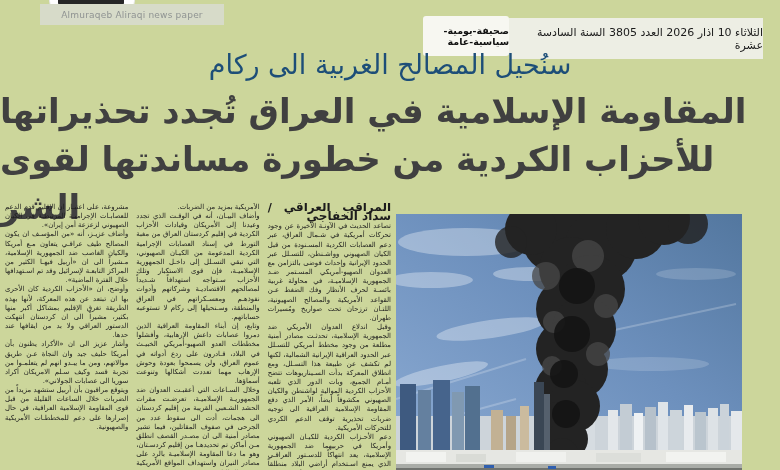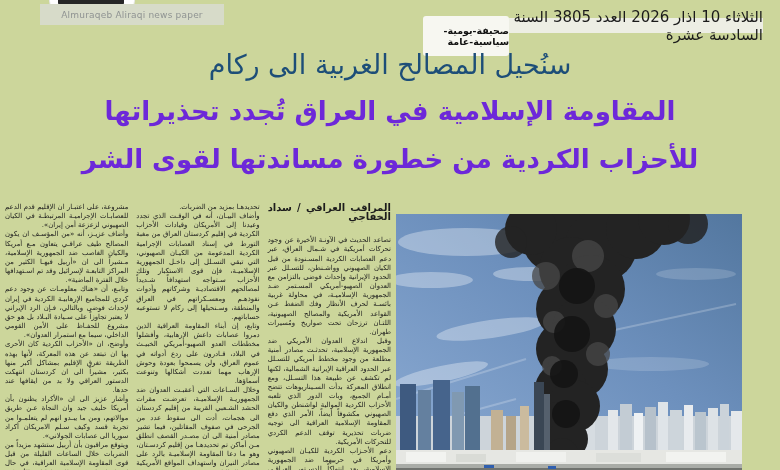--- a/index.html
+++ b/index.html
@@ -9,35 +9,35 @@
   
   .logo-remnant{position:absolute;left:50px;top:-16px;width:84px;height:26px;
                 background:#ffffff;border-radius:9px;box-shadow:0 0 0 1px #e7e7e7;}
   .logo-inner{position:absolute;left:8px;top:12px;width:66px;height:9px;background:#262626;border-radius:2px;}
 
   .tb{position:absolute;display:flex;align-items:center;justify-content:center;}
   .tb-left{left:40px;top:4px;width:184px;height:21px;background:#d7dbc9;
            color:#8f9392;font-size:9px;letter-spacing:.2px;}
   .tb-center{left:423px;top:16px;width:86px;height:40px;background:#f7f7f1;border-radius:3px;
              color:#111;font-weight:bold;font-size:9.5px;direction:rtl;}
-  .tb-right{left:509px;top:18px;width:254px;height:15px;background:#edeee4;
-            color:#1b1b1b;font-size:15px;direction:rtl;}
+  .tb-right{left:509px;top:18px;width:254px;height:41px;background:#edeee4;
+            color:#1b1b1b;font-size:11px;direction:rtl;}
 
   
   .kicker{position:absolute;top:49px;left:0;right:0;text-align:center;direction:rtl;
           font-weight:normal;font-size:27px;color:#1d4e78;}
-  .headline{position:absolute;top:87px;left:0;right:0;text-align:center;direction:rtl;
-            font-weight:bold;font-size:26px;line-height:48px;color:#6d28d9;}
+  .headline{position:absolute;top:87px;left:0;right:0;text-align:left;direction:rtl;
+            font-weight:bold;font-size:34px;line-height:48px;color:#404040;}
 
   
   .article{position:absolute;left:5px;top:203px;width:386px;height:267px;direction:rtl;
            display:flex;gap:8px;overflow:hidden;}
   .col{flex:1;font-size:6.9px;line-height:9.15px;text-align:justify;color:#1c1c1c;}
   .col p{margin:0;}
-  .byline{font-weight:bold;font-size:10px;margin-bottom:15px;}
+  .byline{font-weight:bold;font-size:12px;margin-bottom:1px;}
 
   
   .photo{position:absolute;left:396px;top:214px;width:346px;height:256px;overflow:hidden;}
   .photo svg{display:block;width:100%;height:100%;}
 </style>
 </head>
 <body>
 
 <div class="page">
 
@@ -58,29 +58,28 @@
   <div class="article">
     <div class="col">
       <div class="byline">المراقب العراقي / سداد الخفاجي</div>
       <div>
           <p>تصاعد الحديث في الآونـة الأخيرة عن وجود تحركات أمريكية في شـمال العراق، عبر دعم العصابات الكردية المسـنودة من قبل الكيان الصهيوني وواشـنطن، للتسـلل عبر الحدود الإيرانية وإحداث فوضى بالتزامن مع العدوان الصهيو-أمريكي المسـتمر ضـد الجمهورية الإسلاميـة، في محاولة غربية بائسـة لحرف الأنظار وفك الضغط عـن القواعد الأمريكية والمصالح الصهيونية، اللتـان ترزحان تحت صواريخ ومُسيرات طهران.</p>
           <p>وقبل اندلاع العدوان الأمريكي ضد الجمهورية الإسلامية، تحدثـت مصادر أمنية مطلعة من وجود مخطط أمريكي للتسـلل عبر الحدود العراقية الإيرانية الشمالية، لكنها لم تكشف عن طبيعة هذا التسـلل، ومع انطلاق المعركة بدأت السـيناريوهات تتضح أمـام الجميع، وبات الدور الذي تلعبه الأحزاب الكردية الموالية لواشنطن والكيان الصهيوني مكشوفاً أيضاً، الأمر الذي دفع المقاومة الإسلامية العراقية الى توجيه ضربات تحذيرية توقف الدعم الكردي للتحركات الأمريكية.</p>
           <p>دعم الأحـزاب الكردية للكيـان الصهيوني وأمريكا في حربيهما ضد الجمهورية الإسلامية، يعد انتهاكاً للدسـتور العراقـي الذي يمنع اسـتخدام أراضي البلاد منطلقاً للعدوان على الدول المجاورة أو الإقليمية، وأربيل تخالف ذلك عبر سلوكياتها المهددة للأمن القومي العراقي، ويوم أمـس، أصدرت المقاومـة الإسلامية في</p>
         </div>
     </div>
     <div class="col">
-        <p>تحديدهـا بمزيد من الضربات.</p>
+        <p>الأمريكية بمزيد من الضربات.</p>
         <p>وأضاف البيـان، أنه في الوقـت الذي تجدد وعيدنا إلى الأمريكان وقيادات الأحزاب الكردية في إقليم كردستان العراق من مغبة التورط في إسناد العصابات الإجرامية الكردية المدعومة من الكيـان الصهيوني، التي تبقي التسـلل إلى داخـل الجمهورية الإسلاميـة، فإن قوى الاستكبار وتلك الأحزاب سـتواجه استهدافاً شـديداً لمصالحهم الاقتصاديـة وشركاتهم وأدوات نفوذهـم ومعسـكراتهم في العراق والمنطقة، وسـنحيلها إلى ركام لا تستوعبه حساباتهم.</p>
         <p>وتابع، إن أبناء المقاومة العراقية الذين دمروا عصابات داعش الإرهابية، وأفشلوا مخططات العدو الصهيو-أمريكي الخبيـث في البلاد، قـادرون على ردع أدواته في عموم العراق، ولن يسمحوا بعودة وحوش الإرهاب مهما تعددت أشكالها وتنوعت أسماؤها.</p>
         <p>وخلال السـاعات التي أعقبـت العدوان ضد الجمهوريـة الإسلاميـة، تعرضـت مقرات الحشد الشـعبي القريبة من إقليم كردستان الى هجمات، أدت الى سقوط عدد من الجرحى في صفوف المقاتلين، فيما تشير مصادر أمنية الى ان مصـدر القصف انطلق مـن أماكن تم تحديدهـا من إقليم كردسـتان، وهو ما دعا المقاومة الإسلاميـة بالرد على مصادر النيران واستهداف المواقع الأمريكية في شمال البلاد.</p>
       </div>
     <div class="col">
         <p>مشروعة، على اعتبـار ان الإقليم قدم الدعم للعصابـات الإجراميـة المرتبطـة في الكيان الصهيوني لزعزعة أمن إيران».</p>
         <p>وأضاف عزيـز، أنه «من المؤسـف ان يكون المصالح طيف عراقـي يتعاون مـع أمريكا والكيان الغاصب ضد الجمهورية الإسلامية، مـشيراً الى ان «أربيل فيهـا الكثير من المراكز التابعـة لإسرائيل وقد تم اسـتهدافها خلال الفترة الماضية».</p>
-        <p>وتابـع، أن «هناك معلومـات عن وجود دعم كردي للمجاميع الإرهابيـة الكردية في إيران لإحداث فوضى وبالتالي، فـإن الرد الإيراني لا يعتبر تجاوزاً على سـيادة البـلاد بل هو حق مشروع للحفـاظ على الأمن القومي الداخلي، سيما مع استمرار العدوان».</p>
         <p>وأوضح، ان «الأحزاب الكردية كان الأحرى بها ان تبتعد عن هذه المعركة، لأنها بهذه الطريقة تغرق الإقليم بمشاكل أكبر منها بكثير، مشيراً الى ان كردستان انتهكت الدستور العراقي ولا بد من ايقافها عند حدها.</p>
         <p>وأشار عزيز الى ان «الأكراد يظنون بأن أمريكا حليف جيد وان النجاة عـن طريق موالاتهم، ومن ما يبـدو انهم لم يتعلمـوا من تجربة قسد وكيف سـلم الامريكان أكراد سوريا الى عصابات الجولاني».</p>
         <p>ويتوقع مراقبون بأن أربيل ستشهد مزيداً من الضربات خلال الساعات القليلة من قبل قوى المقاومة الإسلامية العراقية، في حال إصرارها على دعم للمخططـات الأمريكية والصهيونية.</p>
       </div>
   </div>
 
   <div class="photo">
     <svg viewBox="0 0 346 256" preserveAspectRatio="none">
       <defs>
         <linearGradient id="sky" x1="0" y1="1" x2="1" y2="0">

